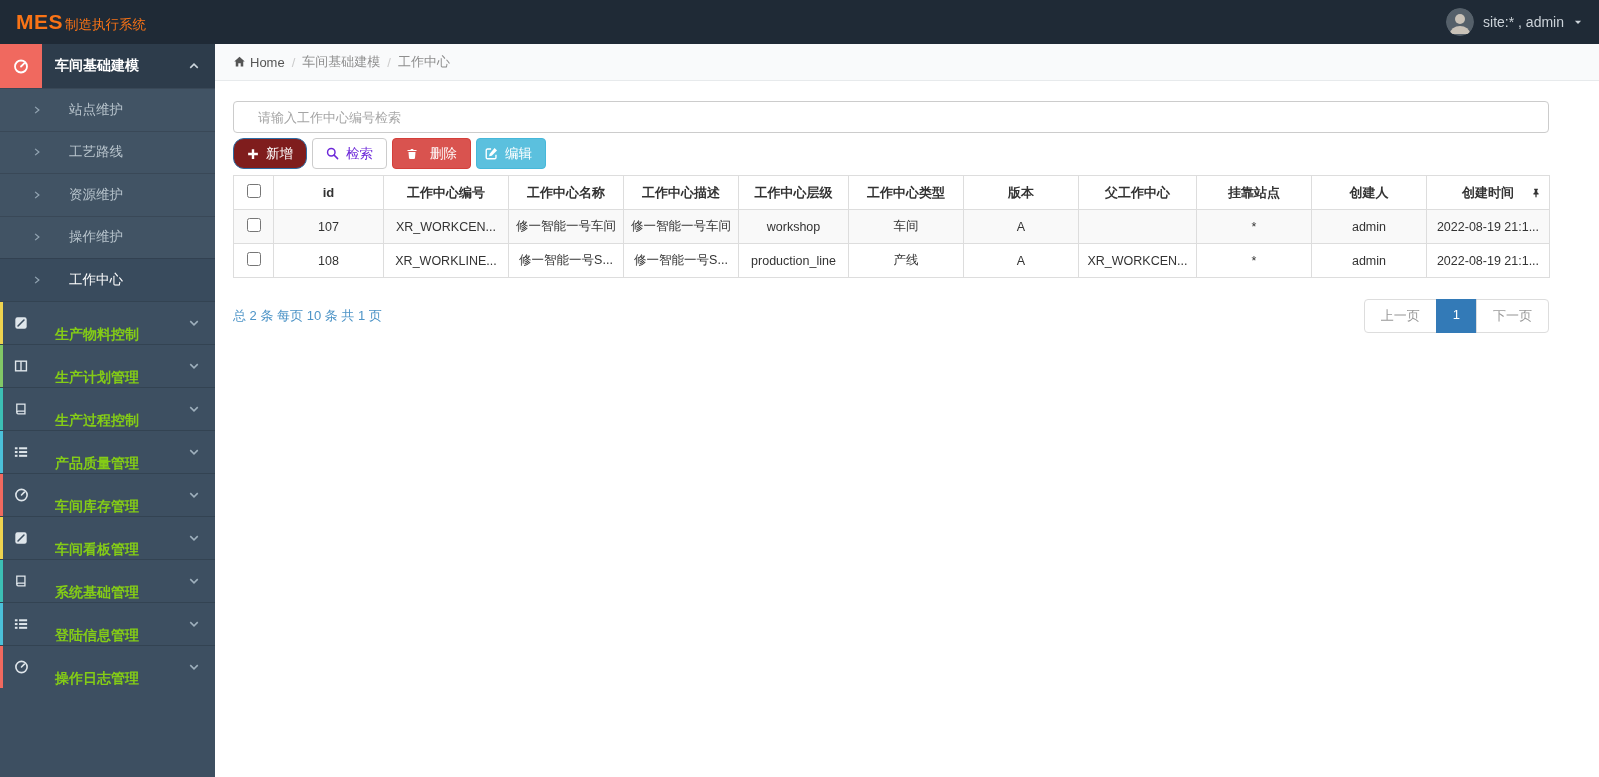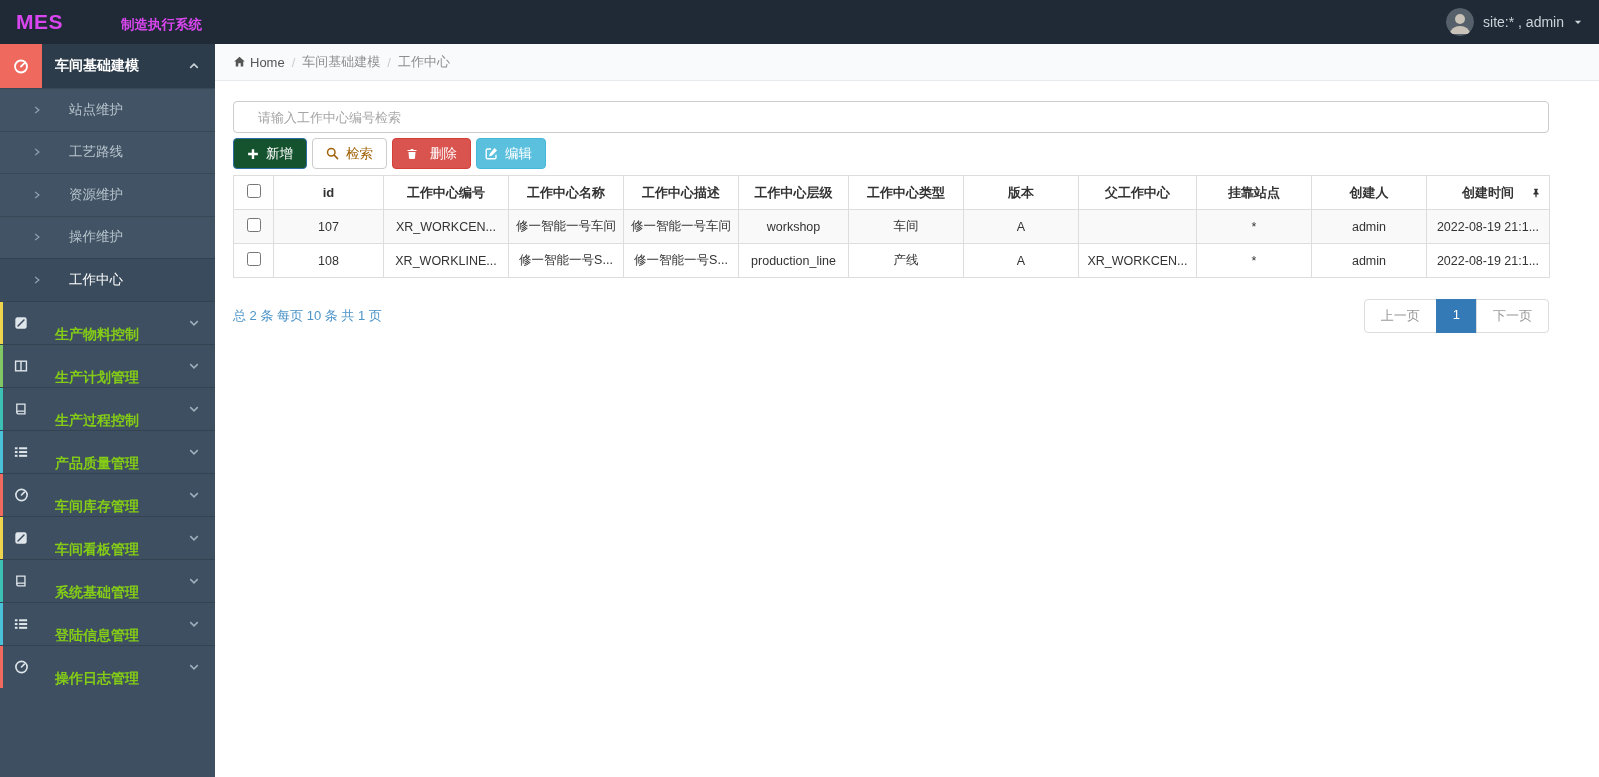--- a/index.html
+++ b/index.html
@@ -3,23 +3,23 @@
 <meta charset="utf-8">
 <title>MES</title>
 <style>
   * { margin:0; padding:0; box-sizing:border-box; }
   html,body { width:1599px; height:777px; overflow:hidden; }
   body { font-family:"Liberation Sans","DejaVu Sans",sans-serif; background:#fff; color:#333; }
   .app { width:1599px; height:777px; display:flex; flex-direction:column; }
 
   
   .navbar { height:44px; background:#1f2a36; display:flex; align-items:center; justify-content:space-between; padding:0 16px; flex:0 0 auto; }
-  .logo { color:#d946ef; display:flex; align-items:baseline; cursor:pointer;gap:40px; }
+  .logo { color:#f97316; display:flex; align-items:baseline; cursor:pointer; }
   .logo .logo-big { font-size:21px; font-weight:bold; letter-spacing:.5px; }
-  .logo .logo-small { font-size:13.5px; font-weight:bold; margin-left:18px; }
+  .logo .logo-small { font-size:13.5px; font-weight:normal; margin-left:2px; }
   .userbox { display:flex; align-items:center; gap:9px; color:#ccd3d9; font-size:14px; cursor:pointer; }
   .avatar { width:28px; height:28px; border-radius:50%; overflow:hidden; flex:0 0 auto; }
 
   
   .mainrow { flex:1; display:flex; min-height:0; }
 
   
   .sidebar { width:215px; flex:0 0 215px; background:#3d4f61; overflow:hidden; }
   .side-parent { height:44px; display:flex; align-items:center; background:#2d3c4b; cursor:pointer; }
   .side-parent .icon-block { width:42px; height:44px; display:flex; align-items:center; justify-content:center; color:#fff; }
@@ -46,22 +46,22 @@
   .crumb { color:#8e8e8e; cursor:pointer; }
   .crumb.current { cursor:default; }
 
   .page { padding:20px 50px 0 18px; }
   .search-input { width:100%; height:32px; border:1px solid #ccc; border-radius:4px; padding:0 24px; font-size:13px; color:#555; outline:none; font-family:inherit; }
   .search-input::placeholder { color:#a5a5a5; }
 
   .btn-row { margin-top:5px; display:flex; gap:5px; }
   .btn { height:31px; padding:0 13px; border-radius:4px; border:1px solid transparent; font-size:13.5px; display:inline-flex; align-items:center; gap:7px; cursor:pointer; font-family:inherit; }
   .btn svg { flex:0 0 auto; }
-  .btn-primary { background:#14532d; border-color:#2e6da4; color:#fff; }
-  .btn-default { background:#fff; border-color:#ccc; color:#a16207; }
+  .btn-primary { background:#7f1d1d; border-color:#2e6da4; color:#fff;border-radius:11px; }
+  .btn-default { background:#fff; border-color:#ccc; color:#6d28d9; }
   .btn-danger  { background:#d9534f; border-color:#d43f3a; color:#fff;gap:12px; }
   .btn-info    { background:#5bc0de; border-color:#46b8da; color:#fff;padding-left:8px; }
 
   table.grid { width:100%; margin-top:6px; border-collapse:collapse; table-layout:fixed; }
   .grid th, .grid td { border:1px solid #ddd; text-align:center; padding:0 6px; height:34px; overflow:hidden; white-space:nowrap; font-size:12.5px; color:#333; }
   .grid th { font-size:13px; font-weight:bold; background:#fff; }
   .grid tbody tr:nth-child(odd) { background:#f9f9f9; }
   .grid input[type=checkbox] { width:14px; height:14px; cursor:pointer; }
   .th-pin { position:relative; }
   .th-pin .pin { position:absolute; right:8px; top:50%; transform:translateY(-50%); color:#333; cursor:pointer; display:flex; }

